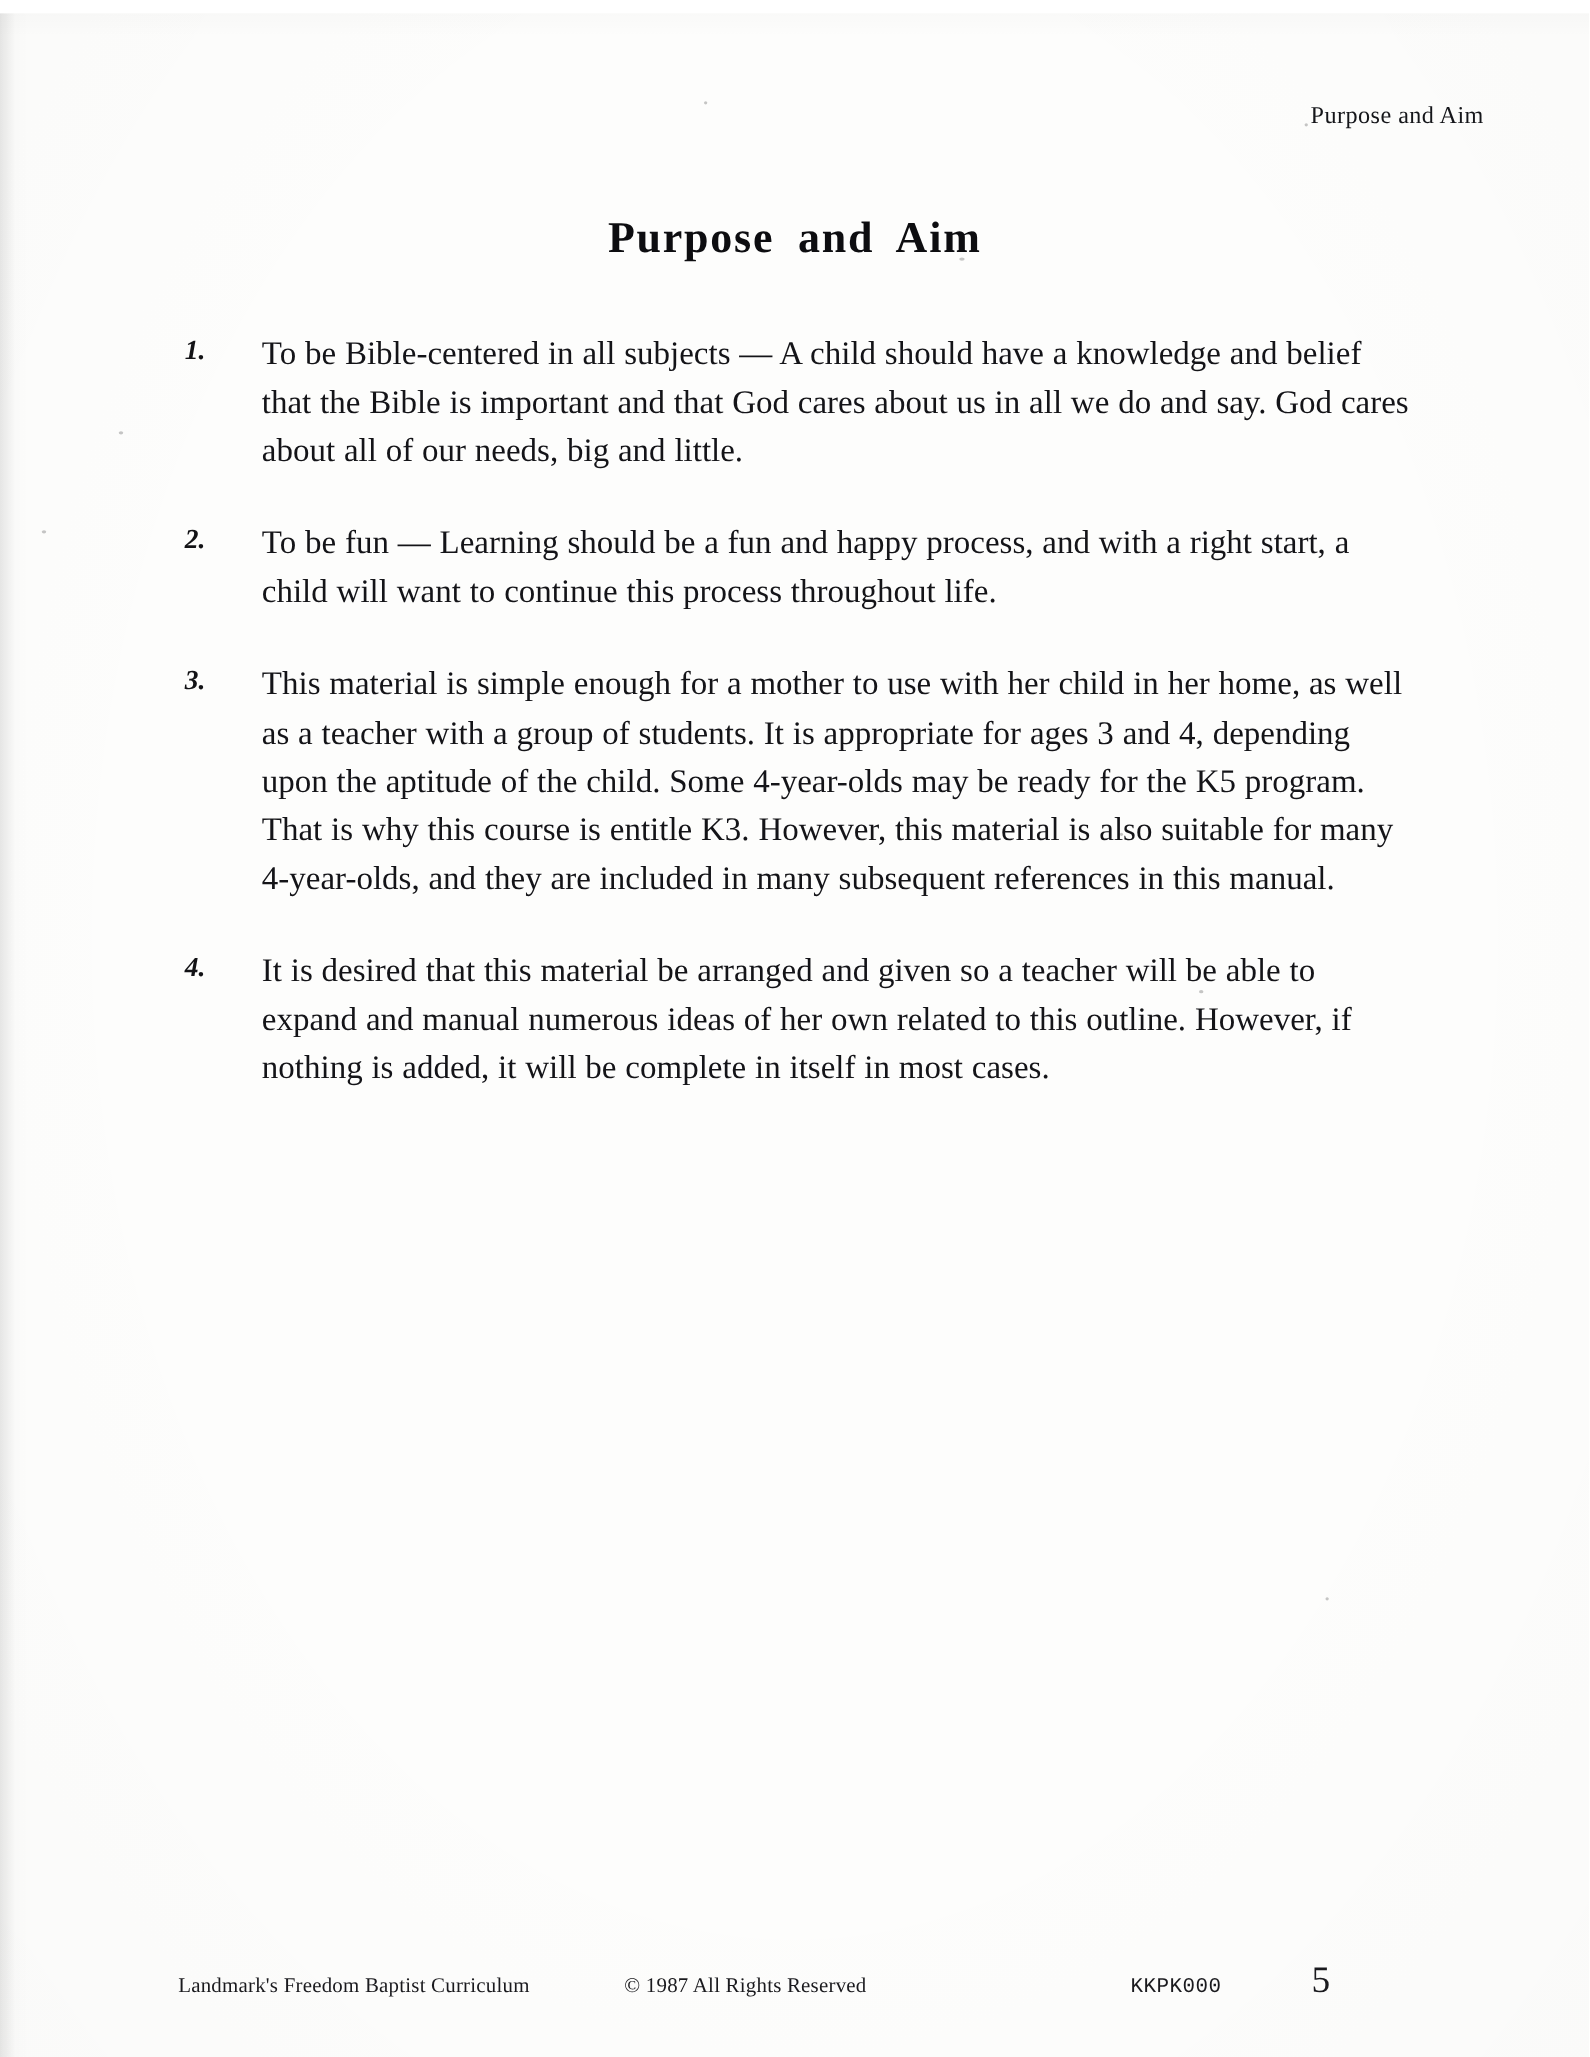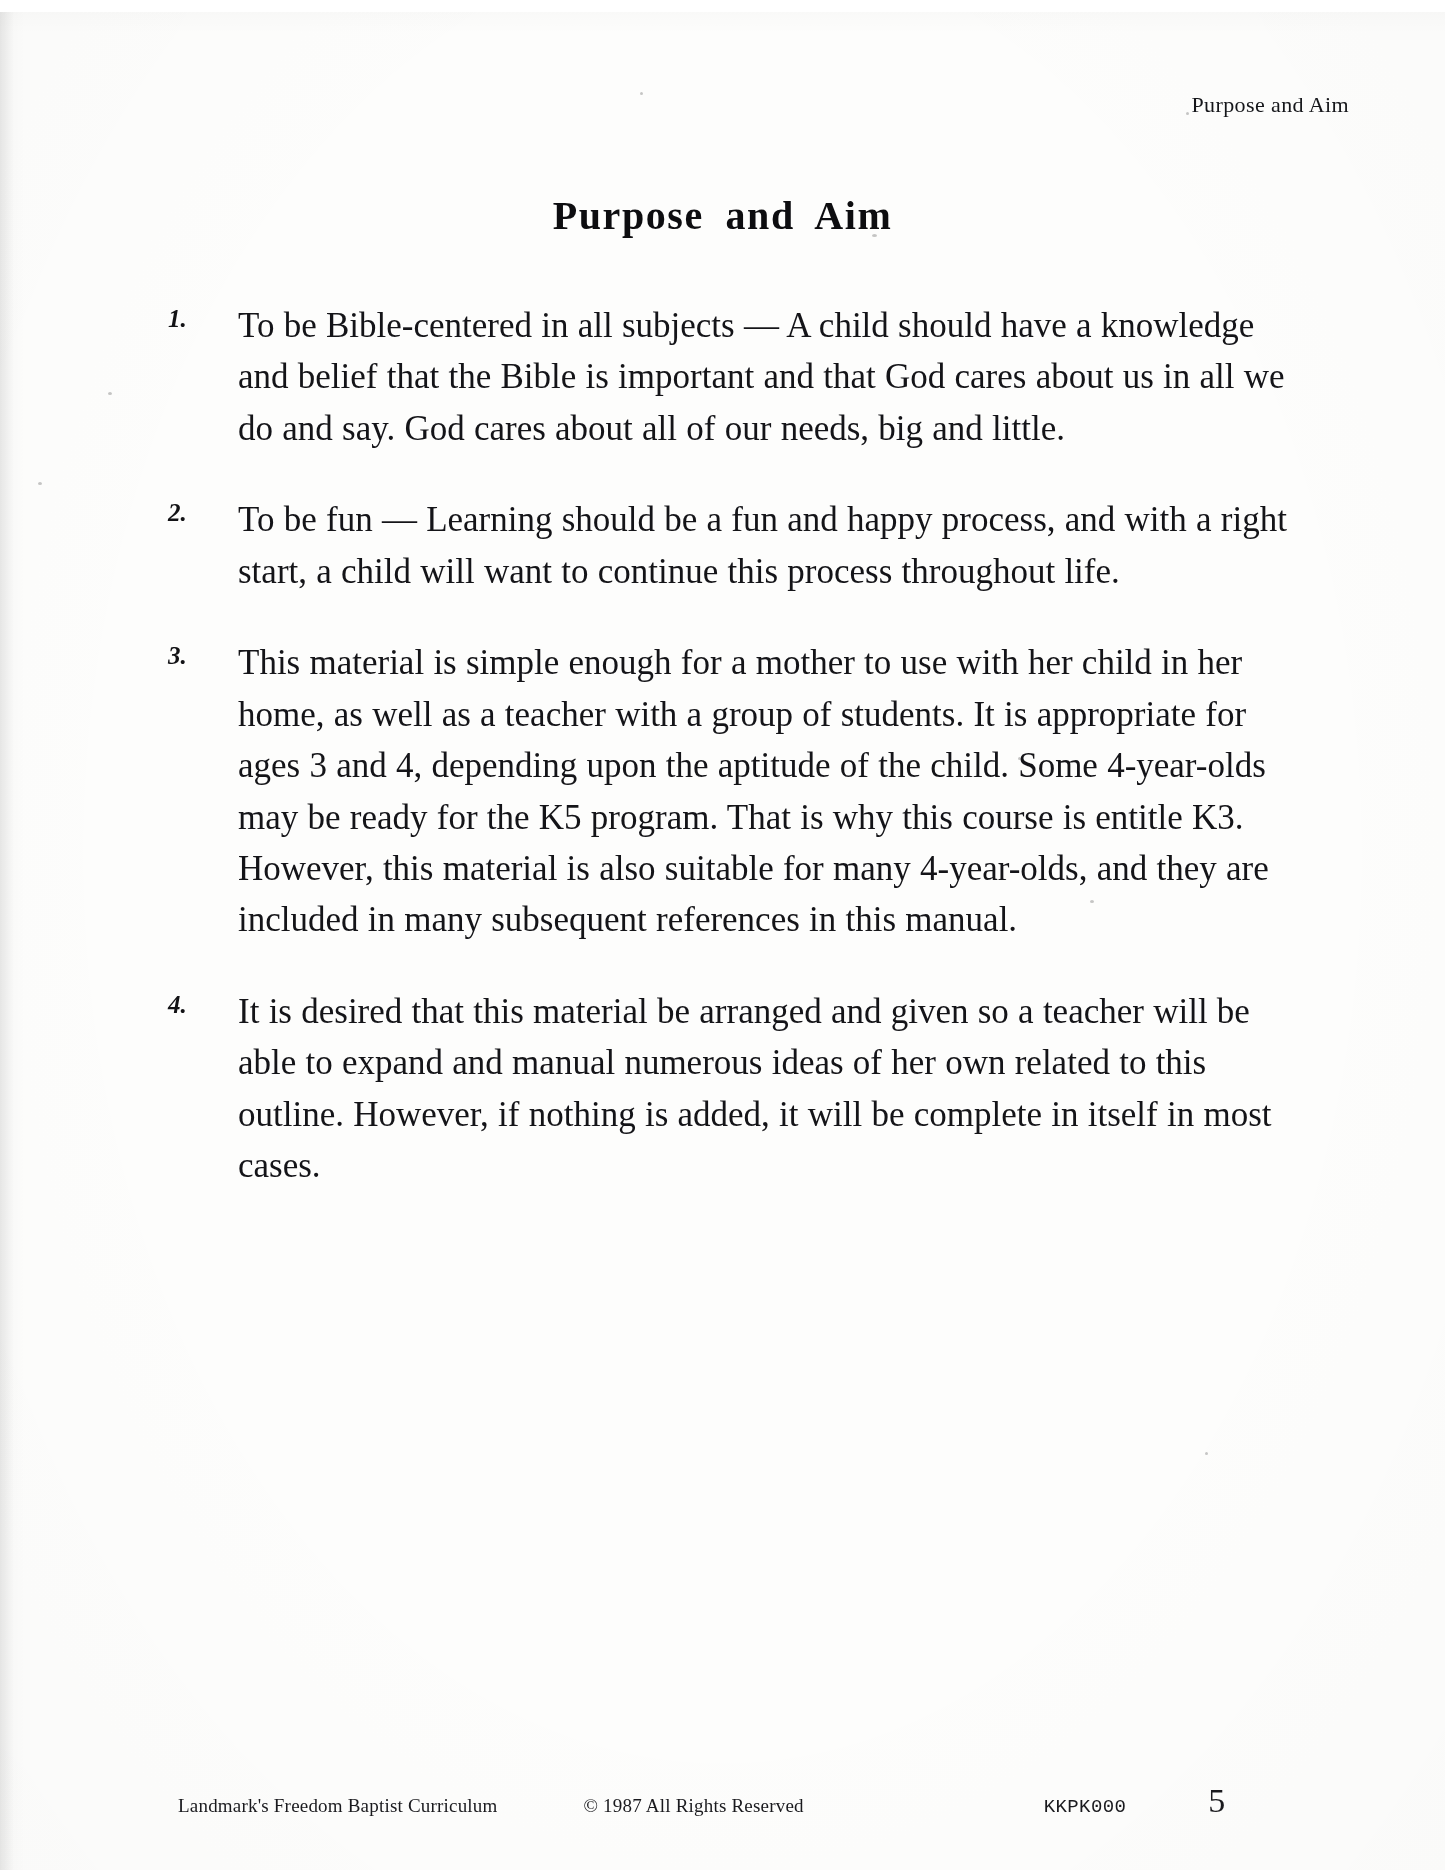--- a/index.html
+++ b/index.html
@@ -83,30 +83,30 @@
     flex: 0 0 70px;
     font-size: 25px;
     font-weight: bold;
     font-style: italic;
     line-height: 1.47;
     color: #121215;
     padding-top: 1px;
   }
   .item-text {
     flex: 1 1 auto;
-    font-size: 35px;
+    font-size: 30px;
     line-height: 1.47;
     color: #141418;
     text-align: left;
     word-spacing: 0.5px;
   }
 
   .footer {
     position: absolute;
-    left: 178px;
+    left: 162px;
     right: 140px;
     bottom: 62px;
     display: flex;
     align-items: baseline;
     font-size: 19px;
     color: #1a1a1e;
   }
   .footer-left {
     flex: 0 0 auto;
     letter-spacing: 0.2px;

